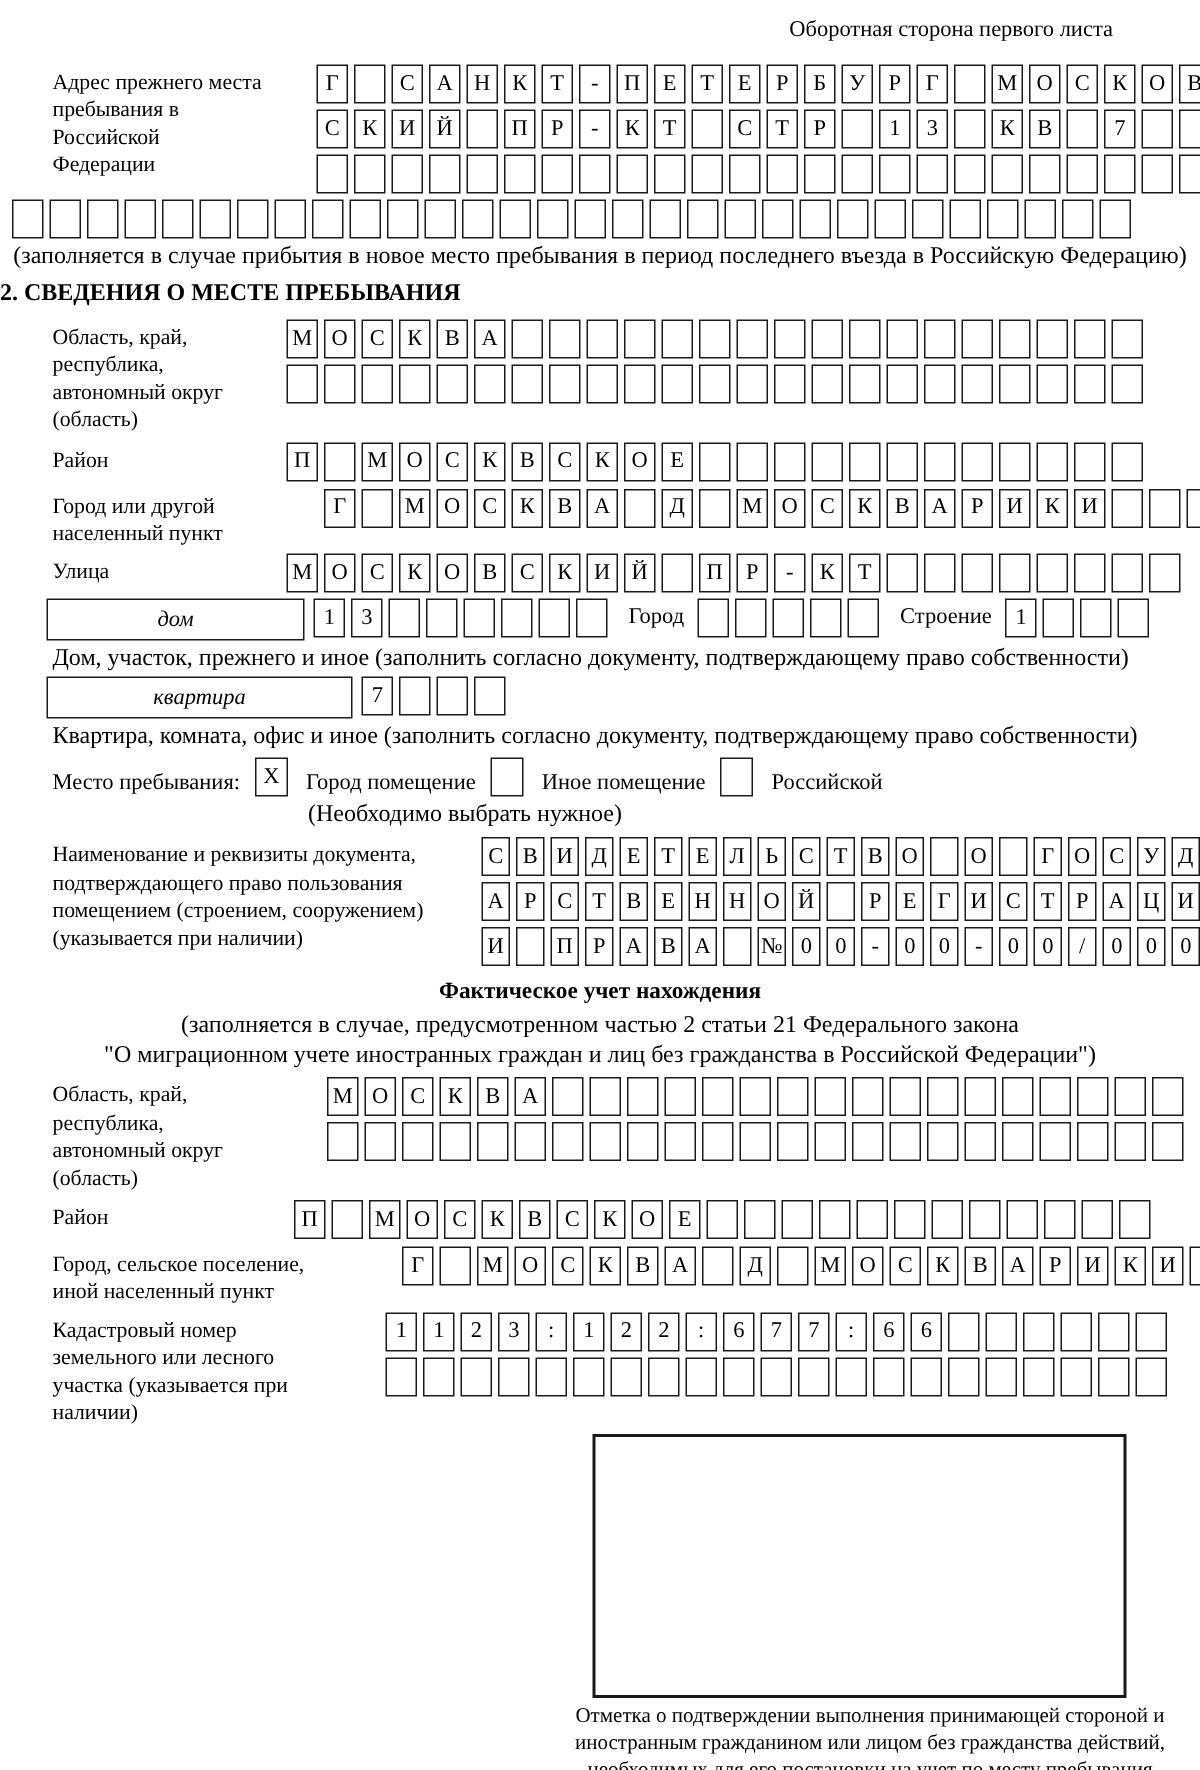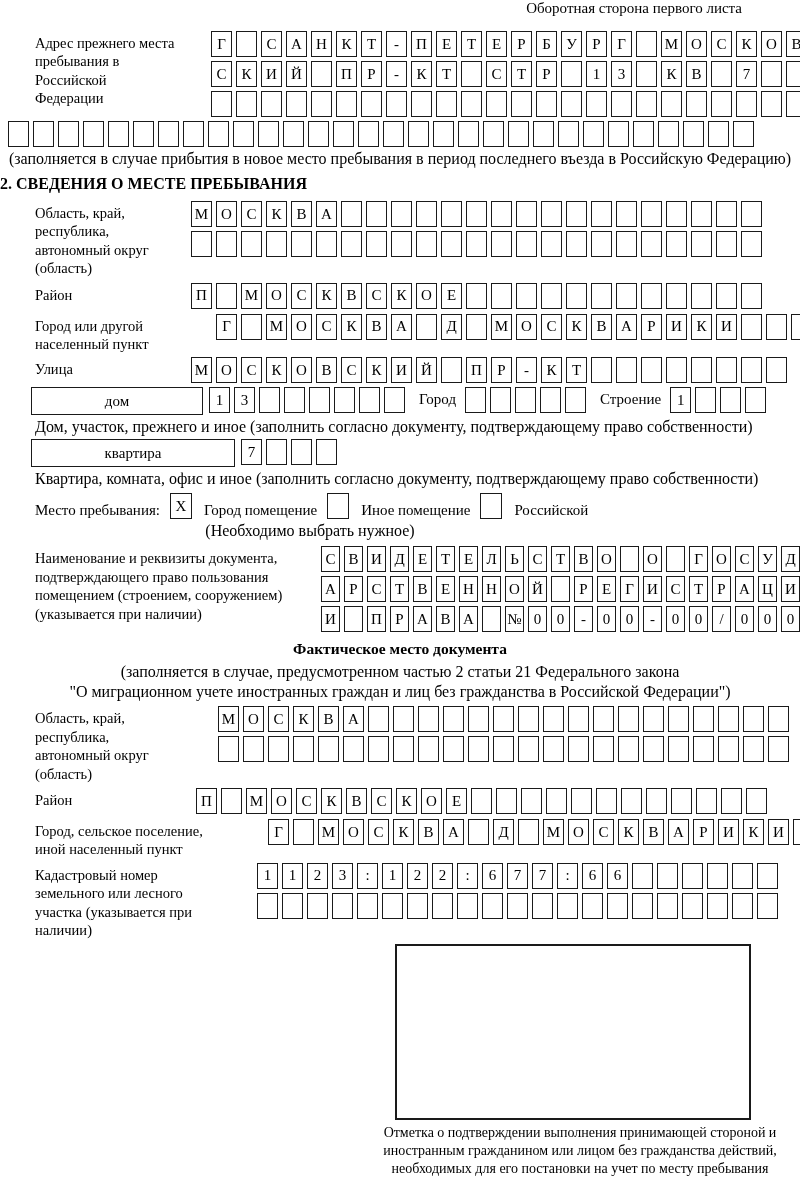--- a/index.html
+++ b/index.html
@@ -1,20 +1,20 @@
 <!DOCTYPE html>
 <html><head>
 <meta charset="utf-8">
 <style>
   * { margin:0; padding:0; box-sizing:border-box; }
   html,body { background:#fff; }
   .page {
     width:800px; height:1180px; overflow:hidden; background:#fff;
     font-family:"Liberation Serif", serif; color:#000;
-    position:relative;
+    padding-top:12px; position:relative;
   }
   .header-note { text-align:right; padding-right:58px; font-size:15px; margin-bottom:14px; }
 
   .frow { display:flex; align-items:flex-start;gap:36px; }
   .mb2{margin-bottom:2px}.mb4{margin-bottom:4px}.mb5{margin-bottom:5px}
   .ml8{margin-left:8px}.ml31{margin-left:31px}.ml35{margin-left:35px}
 
   .flabel { font-size:14.5px; line-height:1.27; flex:0 0 auto; padding-top:3px; }
   .w120{width:120px}.w125{width:125px}.w140{width:140px}.w145{width:145px}
   .w147{width:147px}.w186{width:186px}.w197{width:197px}.w250{width:250px}
@@ -29,21 +29,21 @@
   .cells.small .cell { width:19px; height:26px; }
 
   .caption { font-size:16px; line-height:1.25; }
   .center { text-align:center; }
   .section-title { text-align:left; font-weight:bold; font-size:16px; margin:6px 0 8px; }
   .sub-title { text-align:center; font-weight:bold; font-size:15.5px; margin:8px 0 4px; }
 
   .hrow { display:flex; align-items:flex-start; }
   .named-box {
     border:1.6px solid #1a1a1a; height:28px; display:flex; align-items:center;
-    justify-content:center; font-size:15px; margin-right:6px; flex:0 0 auto;
+    justify-content:center; font-size:15px; margin-right:6px; flex:0 0 auto;font-style:italic;
   }
   .bw172{width:172px}.bw204{width:204px}
   .inline-label { font-size:15px; padding-top:4px; margin:0 9px 0 14px; flex:0 0 auto; }
 
   .stay-row { display:flex; align-items:flex-end; font-size:15px; margin-top:4px; margin-bottom:2px; }
   .stay-row .cell.cb { width:22px; height:26px; margin:0 12px 0 10px; }
   .stay-note { margin-left:150px; width:320px; text-align:center; margin-bottom:5px; }
 
   .stamp-box { width:356px; height:176px; border:2px solid #1a1a1a; margin-left:395px; margin-top:4px; }
   .stamp-caption { width:400px; margin-left:380px; text-align:center; font-size:14px; line-height:1.3; margin-top:4px; }
@@ -439,21 +439,21 @@
           <span class="cell">0</span>
           <span class="cell">0</span>
           <span class="cell">/</span>
           <span class="cell">0</span>
           <span class="cell">0</span>
           <span class="cell">0</span>
         </div>
     </div>
   </div>
 
-  <div class="sub-title">Фактическое место документа</div>
+  <div class="sub-title">Фактическое учет нахождения</div>
   <div class="caption center">(заполняется в случае, предусмотренном частью 2 статьи 21 Федерального закона</div>
   <div class="caption center mb4">"О миграционном учете иностранных граждан и лиц без гражданства в Российской Федерации")</div>
 
   <div class="frow ml35 mb5">
     <div class="flabel w147">Область, край, республика, автономный округ (область)</div>
     <div class="vrows">
       <div class="cells">
           <span class="cell">М</span>
           <span class="cell">О</span>
           <span class="cell">С</span>

